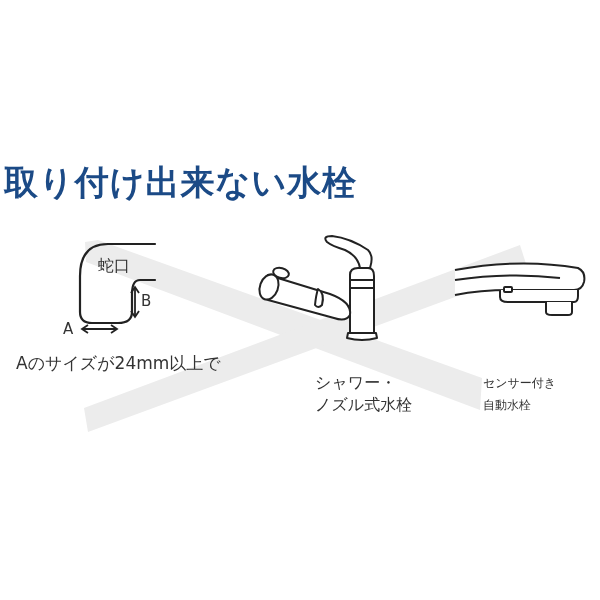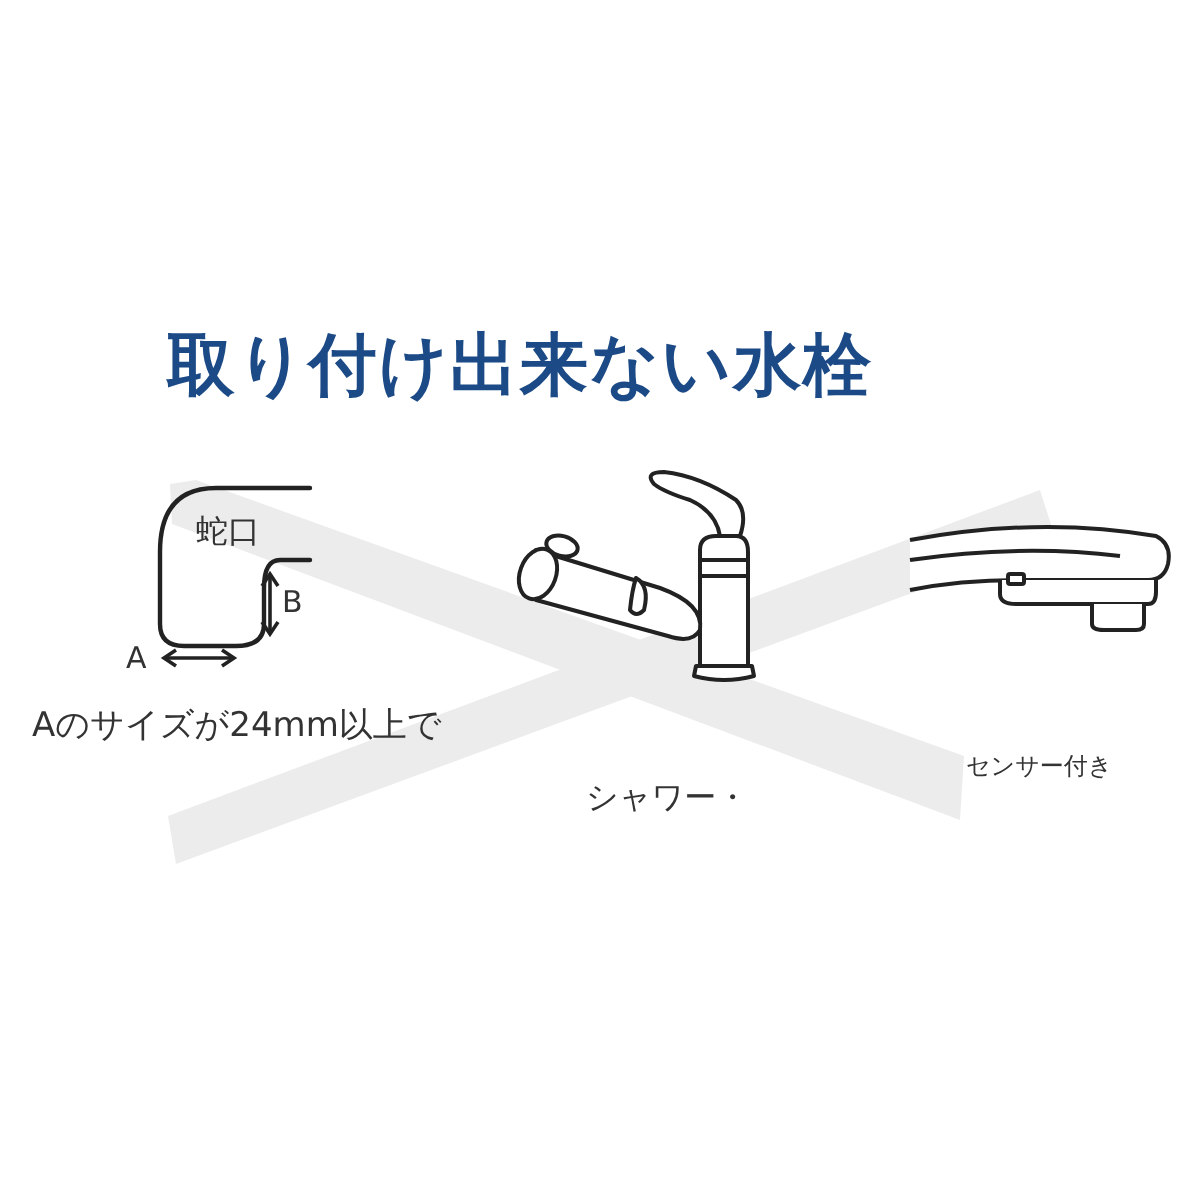--- a/index.html
+++ b/index.html
@@ -1,18 +1,18 @@
 <!DOCTYPE html>
 <html><head>
 <meta charset="utf-8">
 <style>
   html, body { margin:0; padding:0; background:#ffffff; }
   body { width:600px; height:600px; position:relative; overflow:hidden;
          font-family:"DejaVu Sans", "Liberation Sans", sans-serif; color:#2a2a2a; }
-  .title { position:absolute; left:16px; top:160px; width:488px; text-align:center;
+  .title { position:absolute; left:4px; top:160px; width:488px; text-align:left;
            font-size:34px; font-weight:bold; letter-spacing:1px; }
   svg.art { position:absolute; left:0; top:0; }
   .label { position:absolute; font-size:17px; line-height:22px; color:#333; white-space:nowrap; }
   .small { position:absolute; font-size:15px; color:#333; }
 </style>
 </head>
 <body>
 
 <svg class="art" width="600" height="600" viewBox="0 0 600 600">
 
@@ -57,19 +57,21 @@
 <div class="title" style="color:#1b4a86;">取り付け出来ない水栓</div>
 
 <div class="small" style="left:98px; top:256px; font-size:16px;">蛇口</div>
 <div class="small" style="left:63px; top:320px;">A</div>
 <div class="small" style="left:141px; top:292px;">B</div>
 
 <div class="label" style="left:16px; top:352px;">
   <div>Aのサイズが24mm以上で</div>
 </div>
 
-<div class="label" style="left:293px; top:372px; font-size:16px;margin-top:16px;">
+<div class="label" style="left:315px; top:372px; font-size:16px;">
   <div>シャワー・</div>
+  <div>ノズル式水栓</div>
 </div>
 
 <div class="label" style="left:483px; top:372px; font-size:12px;">
   <div>センサー付き</div>
+  <div>自動水栓</div>
 </div>
 
 </body></html>

